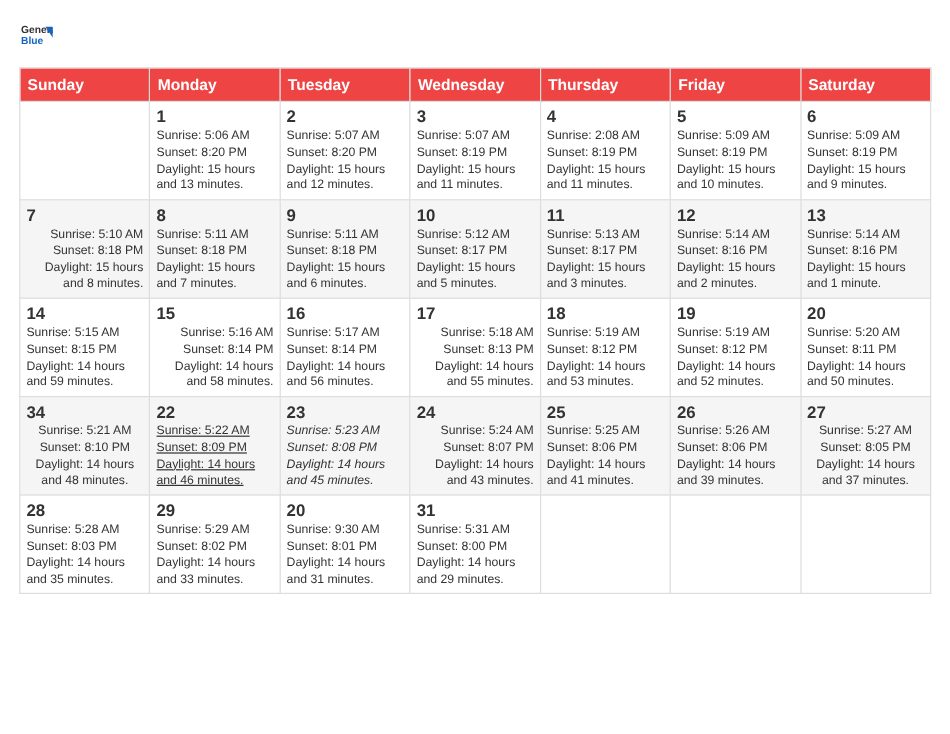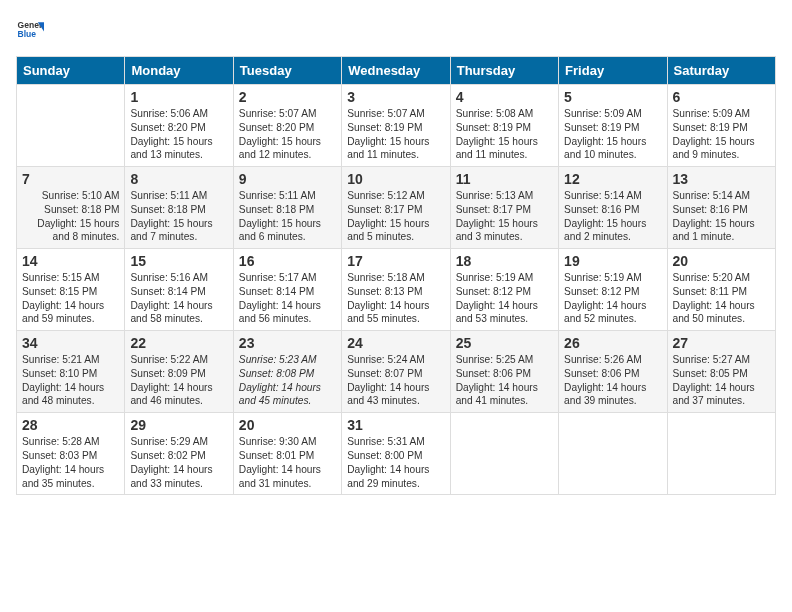--- a/index.html
+++ b/index.html
@@ -64,21 +64,21 @@
       margin-bottom: 2px;
     }
     .day-info {
       font-size: 10.2px;
       color: #333;
       line-height: 1.35;
     }
     .empty-cell { background: #fafafa; }
     tr:nth-child(even) td { background-color: #f5f5f5; }
     tr:nth-child(odd) td { background-color: #fff; }
-    .calendar-table thead tr th { background-color: #0369a1; }
+    .calendar-table thead tr th { background-color: #ef4444; }
   </style>
 </head>
 <body>
 
 <div class="header">
   <div class="logo">
     <svg class="logo-icon" viewBox="0 0 36 36">
       <rect x="0" y="0" width="36" height="36" rx="4" fill="#fff"></rect>
       <text x="2" y="15" font-size="11" font-weight="bold" fill="#333" font-family="Arial">General</text>
       <text x="2" y="27" font-size="11" font-weight="bold" fill="#1565c0" font-family="Arial">Blue</text>
@@ -126,21 +126,21 @@
         </td>
         <td>
           <div class="day-number">3</div>
           <div class="day-info" style="white-space: pre-line;">Sunrise: 5:07 AM
 Sunset: 8:19 PM
 Daylight: 15 hours
 and 11 minutes.</div>
         </td>
         <td>
           <div class="day-number">4</div>
-          <div class="day-info" style="white-space: pre-line;">Sunrise: 5:08 AM
+          <div class="day-info" style="white-space: pre-line;">Sunrise: 2:08 AM
 Sunset: 8:19 PM
 Daylight: 15 hours
 and 11 minutes.</div>
         </td>
         <td>
           <div class="day-number">5</div>
           <div class="day-info" style="white-space: pre-line;">Sunrise: 5:09 AM
 Sunset: 8:19 PM
 Daylight: 15 hours
 and 10 minutes.</div>
@@ -207,35 +207,35 @@
       <tr>
         <td>
           <div class="day-number">14</div>
           <div class="day-info" style="white-space: pre-line;">Sunrise: 5:15 AM
 Sunset: 8:15 PM
 Daylight: 14 hours
 and 59 minutes.</div>
         </td>
         <td>
           <div class="day-number">15</div>
-          <div class="day-info" style="white-space: pre-line;">Sunrise: 5:16 AM
+          <div class="day-info" style="white-space: pre-line; text-align: right;">Sunrise: 5:16 AM
 Sunset: 8:14 PM
 Daylight: 14 hours
 and 58 minutes.</div>
         </td>
         <td>
           <div class="day-number">16</div>
           <div class="day-info" style="white-space: pre-line;">Sunrise: 5:17 AM
 Sunset: 8:14 PM
 Daylight: 14 hours
 and 56 minutes.</div>
         </td>
         <td>
           <div class="day-number">17</div>
-          <div class="day-info" style="white-space: pre-line;">Sunrise: 5:18 AM
+          <div class="day-info" style="white-space: pre-line; text-align: right;">Sunrise: 5:18 AM
 Sunset: 8:13 PM
 Daylight: 14 hours
 and 55 minutes.</div>
         </td>
         <td>
           <div class="day-number">18</div>
           <div class="day-info" style="white-space: pre-line;">Sunrise: 5:19 AM
 Sunset: 8:12 PM
 Daylight: 14 hours
 and 53 minutes.</div>
@@ -251,63 +251,63 @@
           <div class="day-number">20</div>
           <div class="day-info" style="white-space: pre-line;">Sunrise: 5:20 AM
 Sunset: 8:11 PM
 Daylight: 14 hours
 and 50 minutes.</div>
         </td>
       </tr>
       <tr>
         <td>
           <div class="day-number">34</div>
-          <div class="day-info" style="white-space: pre-line;">Sunrise: 5:21 AM
+          <div class="day-info" style="white-space: pre-line; text-align: center;">Sunrise: 5:21 AM
 Sunset: 8:10 PM
 Daylight: 14 hours
 and 48 minutes.</div>
         </td>
         <td>
           <div class="day-number">22</div>
-          <div class="day-info" style="white-space: pre-line;">Sunrise: 5:22 AM
+          <div class="day-info" style="white-space: pre-line; text-decoration: underline;">Sunrise: 5:22 AM
 Sunset: 8:09 PM
 Daylight: 14 hours
 and 46 minutes.</div>
         </td>
         <td>
           <div class="day-number">23</div>
           <div class="day-info" style="white-space: pre-line; font-style: italic;">Sunrise: 5:23 AM
 Sunset: 8:08 PM
 Daylight: 14 hours
 and 45 minutes.</div>
         </td>
         <td>
           <div class="day-number">24</div>
-          <div class="day-info" style="white-space: pre-line;">Sunrise: 5:24 AM
+          <div class="day-info" style="white-space: pre-line; text-align: right;">Sunrise: 5:24 AM
 Sunset: 8:07 PM
 Daylight: 14 hours
 and 43 minutes.</div>
         </td>
         <td>
           <div class="day-number">25</div>
           <div class="day-info" style="white-space: pre-line;">Sunrise: 5:25 AM
 Sunset: 8:06 PM
 Daylight: 14 hours
 and 41 minutes.</div>
         </td>
         <td>
           <div class="day-number">26</div>
           <div class="day-info" style="white-space: pre-line;">Sunrise: 5:26 AM
 Sunset: 8:06 PM
 Daylight: 14 hours
 and 39 minutes.</div>
         </td>
         <td>
           <div class="day-number">27</div>
-          <div class="day-info" style="white-space: pre-line;">Sunrise: 5:27 AM
+          <div class="day-info" style="white-space: pre-line; text-align: center;">Sunrise: 5:27 AM
 Sunset: 8:05 PM
 Daylight: 14 hours
 and 37 minutes.</div>
         </td>
       </tr>
       <tr>
         <td>
           <div class="day-number">28</div>
           <div class="day-info" style="white-space: pre-line;">Sunrise: 5:28 AM
 Sunset: 8:03 PM

